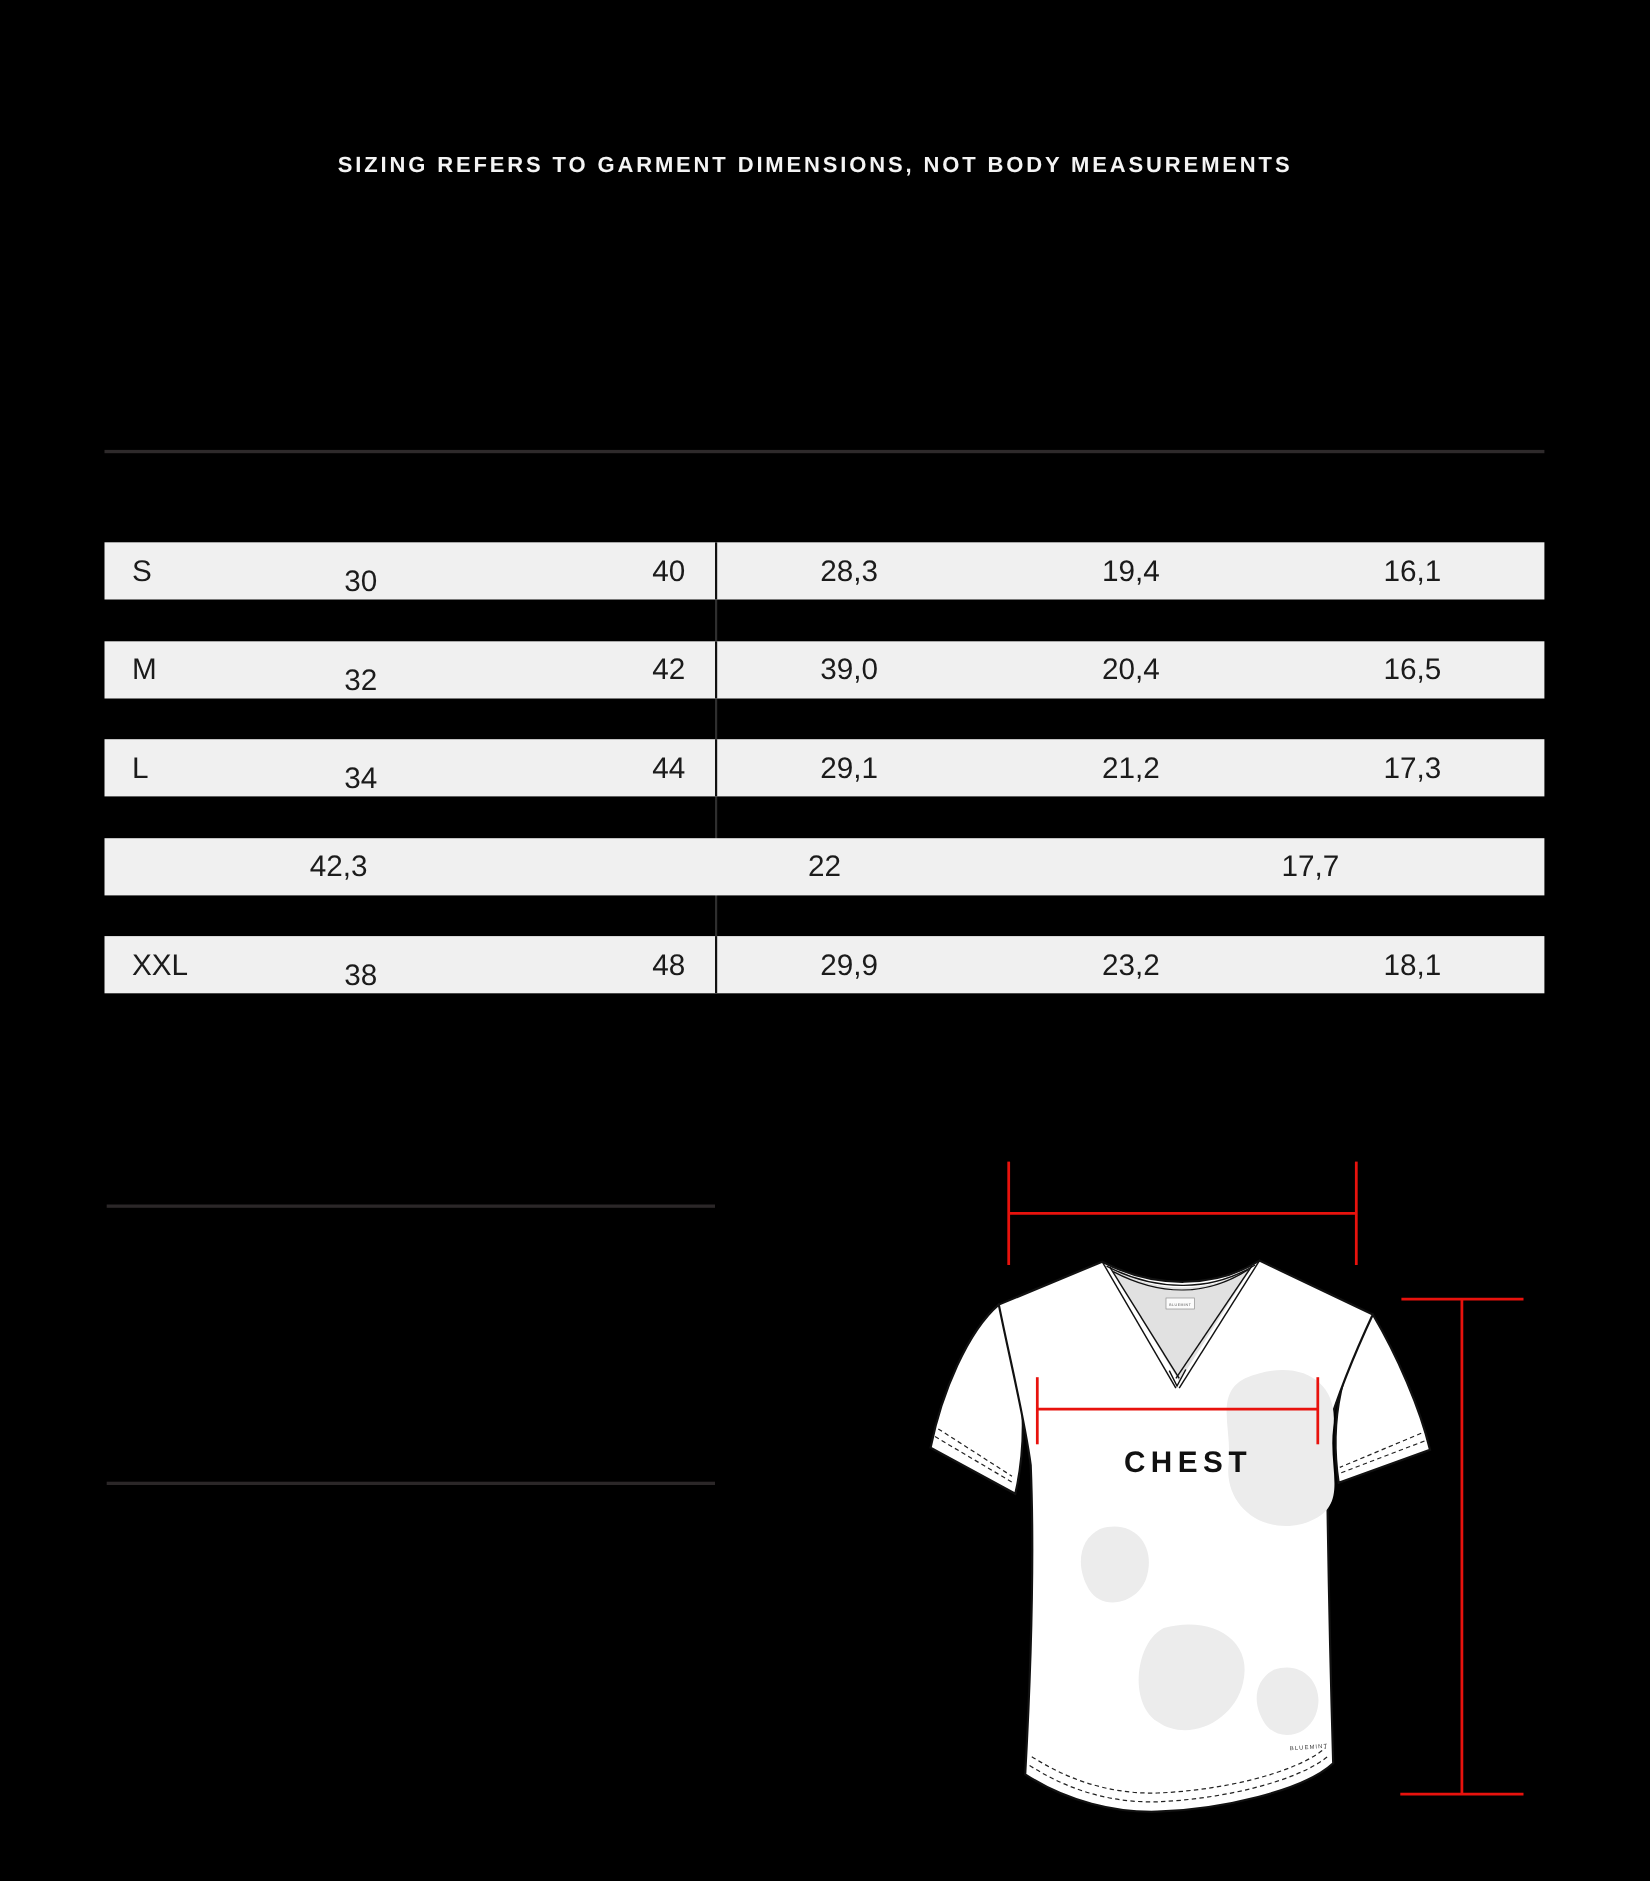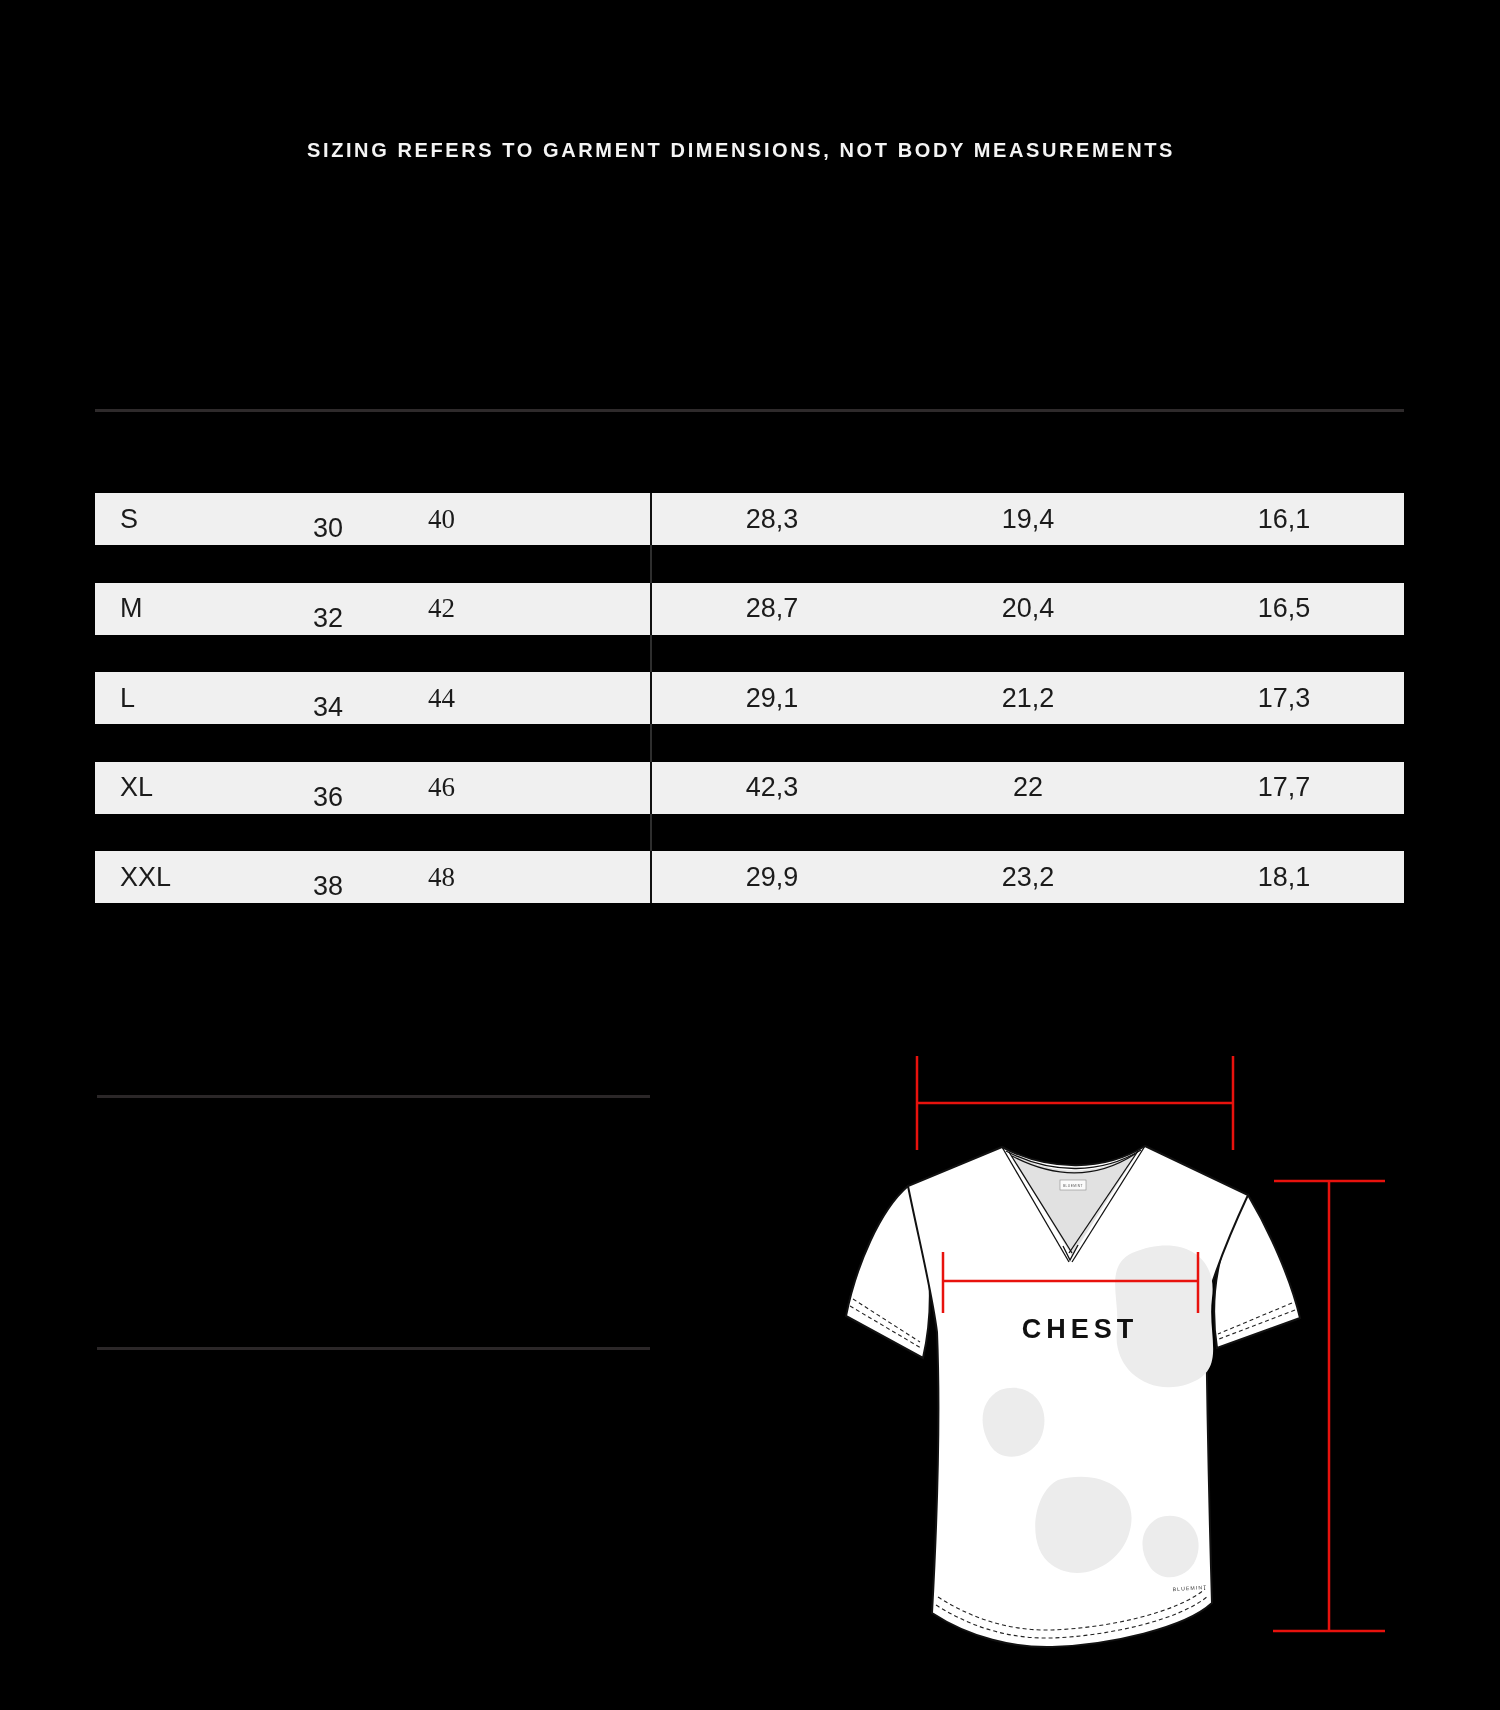--- a/index.html
+++ b/index.html
@@ -15,21 +15,21 @@
   .top-rule{width:1309px;height:3px;background:#2e2a2b;}
   .rows{margin-top:81px;}
   .trow{
     height:52px;margin-bottom:37.5px;background:#f0f0f0;display:flex;
     align-items:center;font-size:27px;color:#1b1b1b;
   }
   .t-left{width:555px;display:flex;align-items:center;height:100%;
     border-right:2px solid #111;box-sizing:content-box;}
   .cell-size{width:133px;padding-left:25px;box-sizing:border-box;}
   .lc2{width:200px;text-align:center;margin-top:19px;}
-  .lc3{width:195px;text-align:left;font-family:Liberation Serif, serif;}
+  .lc3{width:195px;text-align:right;}
   .t-right{flex:1;display:flex;align-items:center;gap:16px;}
   .rc{flex:1;text-align:center;}
   .v-divider{
     position:absolute;left:555px;top:84px;width:2px;height:410px;
     background:#2e2e2e;z-index:-1;
   }
   .rule-line{position:absolute;left:97px;width:553px;height:3px;background:#2b2728;}
   .rule-1{top:1095px;}
   .rule-2{top:1347px;}
   .tshirt-wrap{position:absolute;left:760px;top:1040px;width:660px;height:620px;}
@@ -60,45 +60,40 @@
       </div>
     </div>
 
     <div class="trow">
       <div class="t-left">
         <div class="cell-size">M</div>
         <div class="lc2">32</div>
         <div class="lc3">42</div>
       </div>
       <div class="t-right">
-        <div class="rc">28,7</div>
+        <div class="rc">39,0</div>
         <div class="rc">20,4</div>
         <div class="rc">16,5</div>
       </div>
     </div>
 
     <div class="trow">
       <div class="t-left">
         <div class="cell-size">L</div>
         <div class="lc2">34</div>
         <div class="lc3">44</div>
       </div>
       <div class="t-right">
         <div class="rc">29,1</div>
         <div class="rc">21,2</div>
         <div class="rc">17,3</div>
       </div>
     </div>
 
     <div class="trow">
-      <div class="t-left">
-        <div class="cell-size">XL</div>
-        <div class="lc2">36</div>
-        <div class="lc3">46</div>
-      </div>
       <div class="t-right">
         <div class="rc">42,3</div>
         <div class="rc">22</div>
         <div class="rc">17,7</div>
       </div>
     </div>
 
     <div class="trow">
       <div class="t-left">
         <div class="cell-size">XXL</div>

